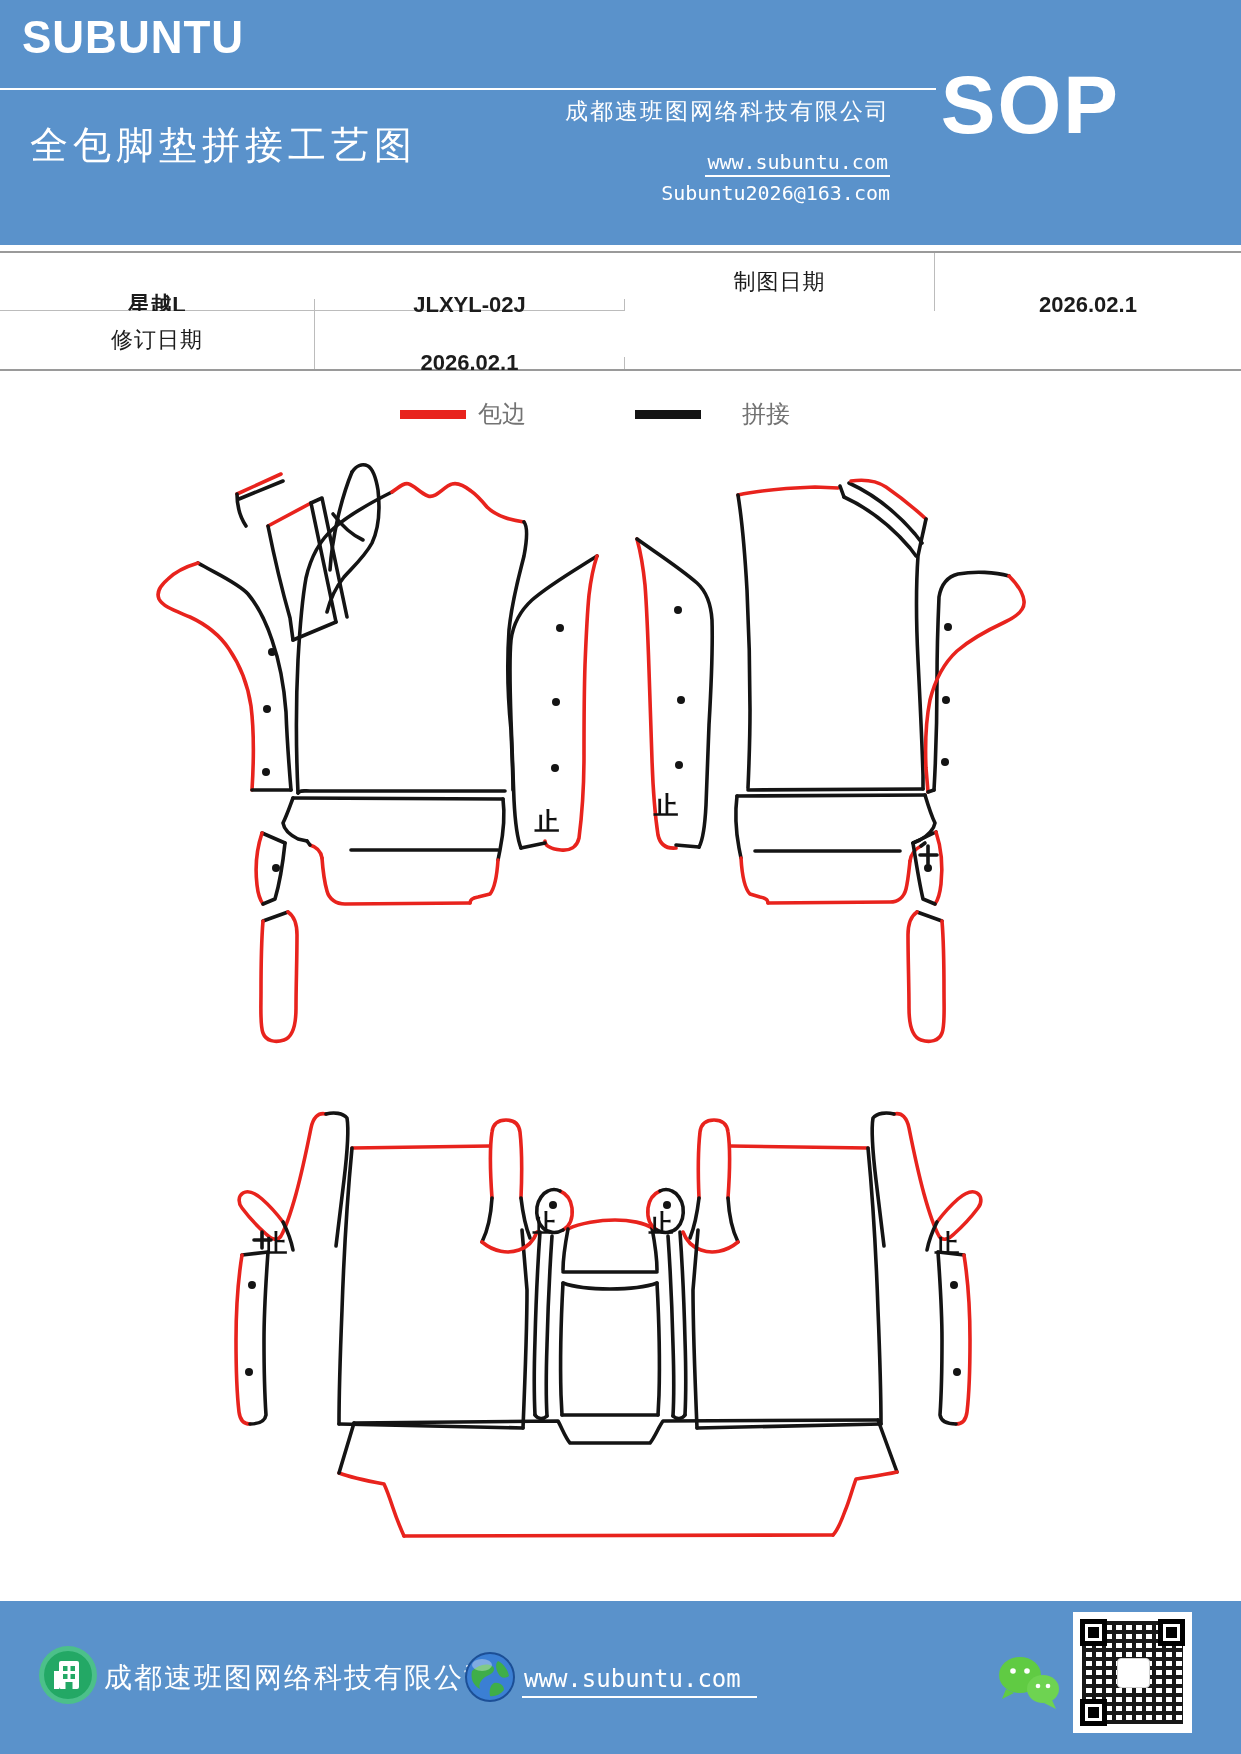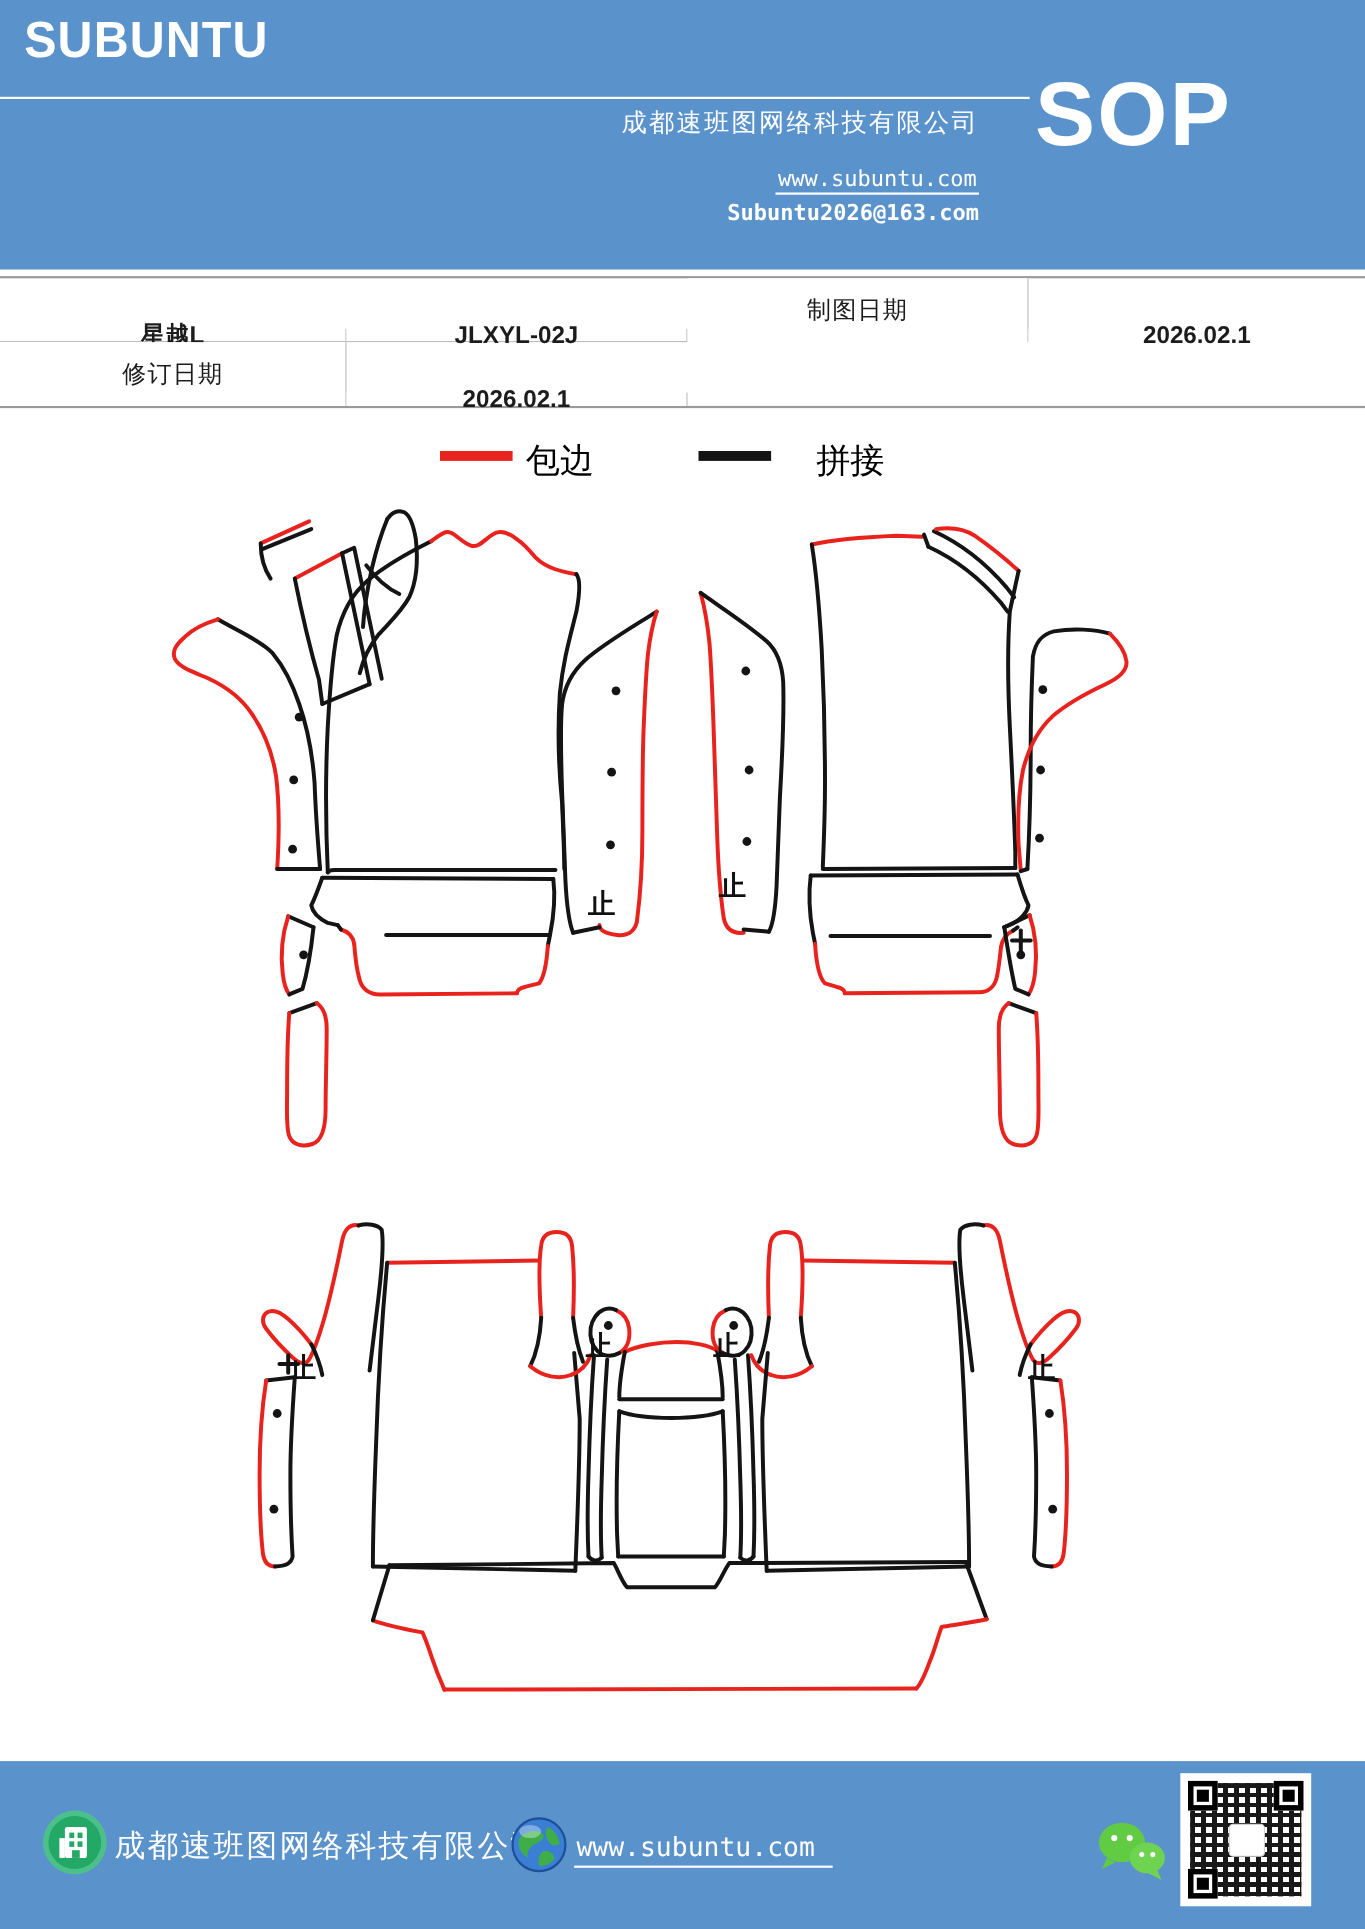--- a/index.html
+++ b/index.html
@@ -12,34 +12,34 @@
   .hdr-rule{position:absolute;left:0;top:88px;width:936px;height:2px;background:#fff;}
   .hdr-company{position:absolute;left:540px;top:96px;width:350px;text-align:right;font-size:23px;letter-spacing:2px;
                font-family:"Liberation Serif",serif;}
   .hdr-title{position:absolute;left:30px;top:120px;font-size:38px;letter-spacing:5px;font-weight:500;
              font-family:"Liberation Serif",serif;}
   .hdr-sop{position:absolute;left:935px;top:58px;width:185px;text-align:right;font-size:82px;font-weight:700;letter-spacing:2px;}
   .hdr-web,.hdr-mail{position:absolute;left:540px;width:350px;text-align:right;
                      font-family:"DejaVu Sans Mono",monospace;font-size:20px;}
   .hdr-web{top:150px;}
   .hdr-web span{border-bottom:2px solid #fff;padding:0 2px 1px 2px;}
-  .hdr-mail{top:181px;font-weight:bold;}
+  .hdr-mail{top:181px;}
   
   .info-table{position:absolute;left:0;top:251px;width:1241px;display:grid;
               grid-template-columns:315px 310px 310px 306px;grid-auto-rows:58px;
               border-top:2px solid #9a9a9a;border-bottom:2px solid #9a9a9a;}
   .cell{border-right:1px solid #bcbcbc;border-bottom:1px solid #bcbcbc;display:flex;align-items:center;
         justify-content:center;font-size:22px;color:#1c1c1c;background:#fff;}
   .cell:nth-child(4n){border-right:none;}
   .cell.lastrow{border-bottom:none;}
   .cell.lbl{font-family:"Liberation Serif",serif;letter-spacing:1px;}
   .cell.val{font-weight:700;margin-top:46px;}
   
   .legend-swatch{position:absolute;height:9px;width:66px;}
-  .legend-label{position:absolute;top:398px;font-size:31px;color:#000000;font-family:"Liberation Serif",serif;}
+  .legend-label{position:absolute;top:398px;font-size:24px;color:#737373;font-family:"Liberation Serif",serif;}
   
   .diagram{position:absolute;left:0;top:0;width:1241px;height:1754px;}
   .diagram path{fill:none;stroke-linecap:round;stroke-linejoin:round;}
   .k{stroke:var(--stitch,#141414);stroke-width:3.6px;}
   .r{stroke:var(--edge,#e8231d);stroke-width:3.6px;}
   .dot{fill:#141414;stroke:none;}
   .stop{font-family:"Liberation Serif",serif;font-size:25px;font-weight:700;fill:#111;text-anchor:middle;}
   
   .ftr{position:absolute;left:0;top:1601px;width:1241px;height:153px;background:var(--accent,#5a92cb);color:#fff;}
   .ftr-company{position:absolute;left:104px;top:58px;font-size:28px;letter-spacing:2px;font-family:"Liberation Serif",serif;}
@@ -62,20 +62,21 @@
 </style>
 </head>
 <body>
 
 <div class="page">
 
   <div class="hdr">
     <div class="hdr-logo">SUBUNTU</div>
     <div class="hdr-rule"></div>
     <div class="hdr-company">成都速班图网络科技有限公司</div>
+    <div class="hdr-title">全包脚垫拼接工艺图</div>
     <div class="hdr-sop">SOP</div>
     <div class="hdr-web"><span>www.subuntu.com</span></div>
     <div class="hdr-mail">Subuntu2026@163.com</div>
   </div>
 
   <div class="info-table">
     <div class="cell val">星越L</div>
     <div class="cell val">JLXYL-02J</div>
     <div class="cell lbl lastrow">制图日期</div>
     <div class="cell val lastrow">2026.02.1</div>

